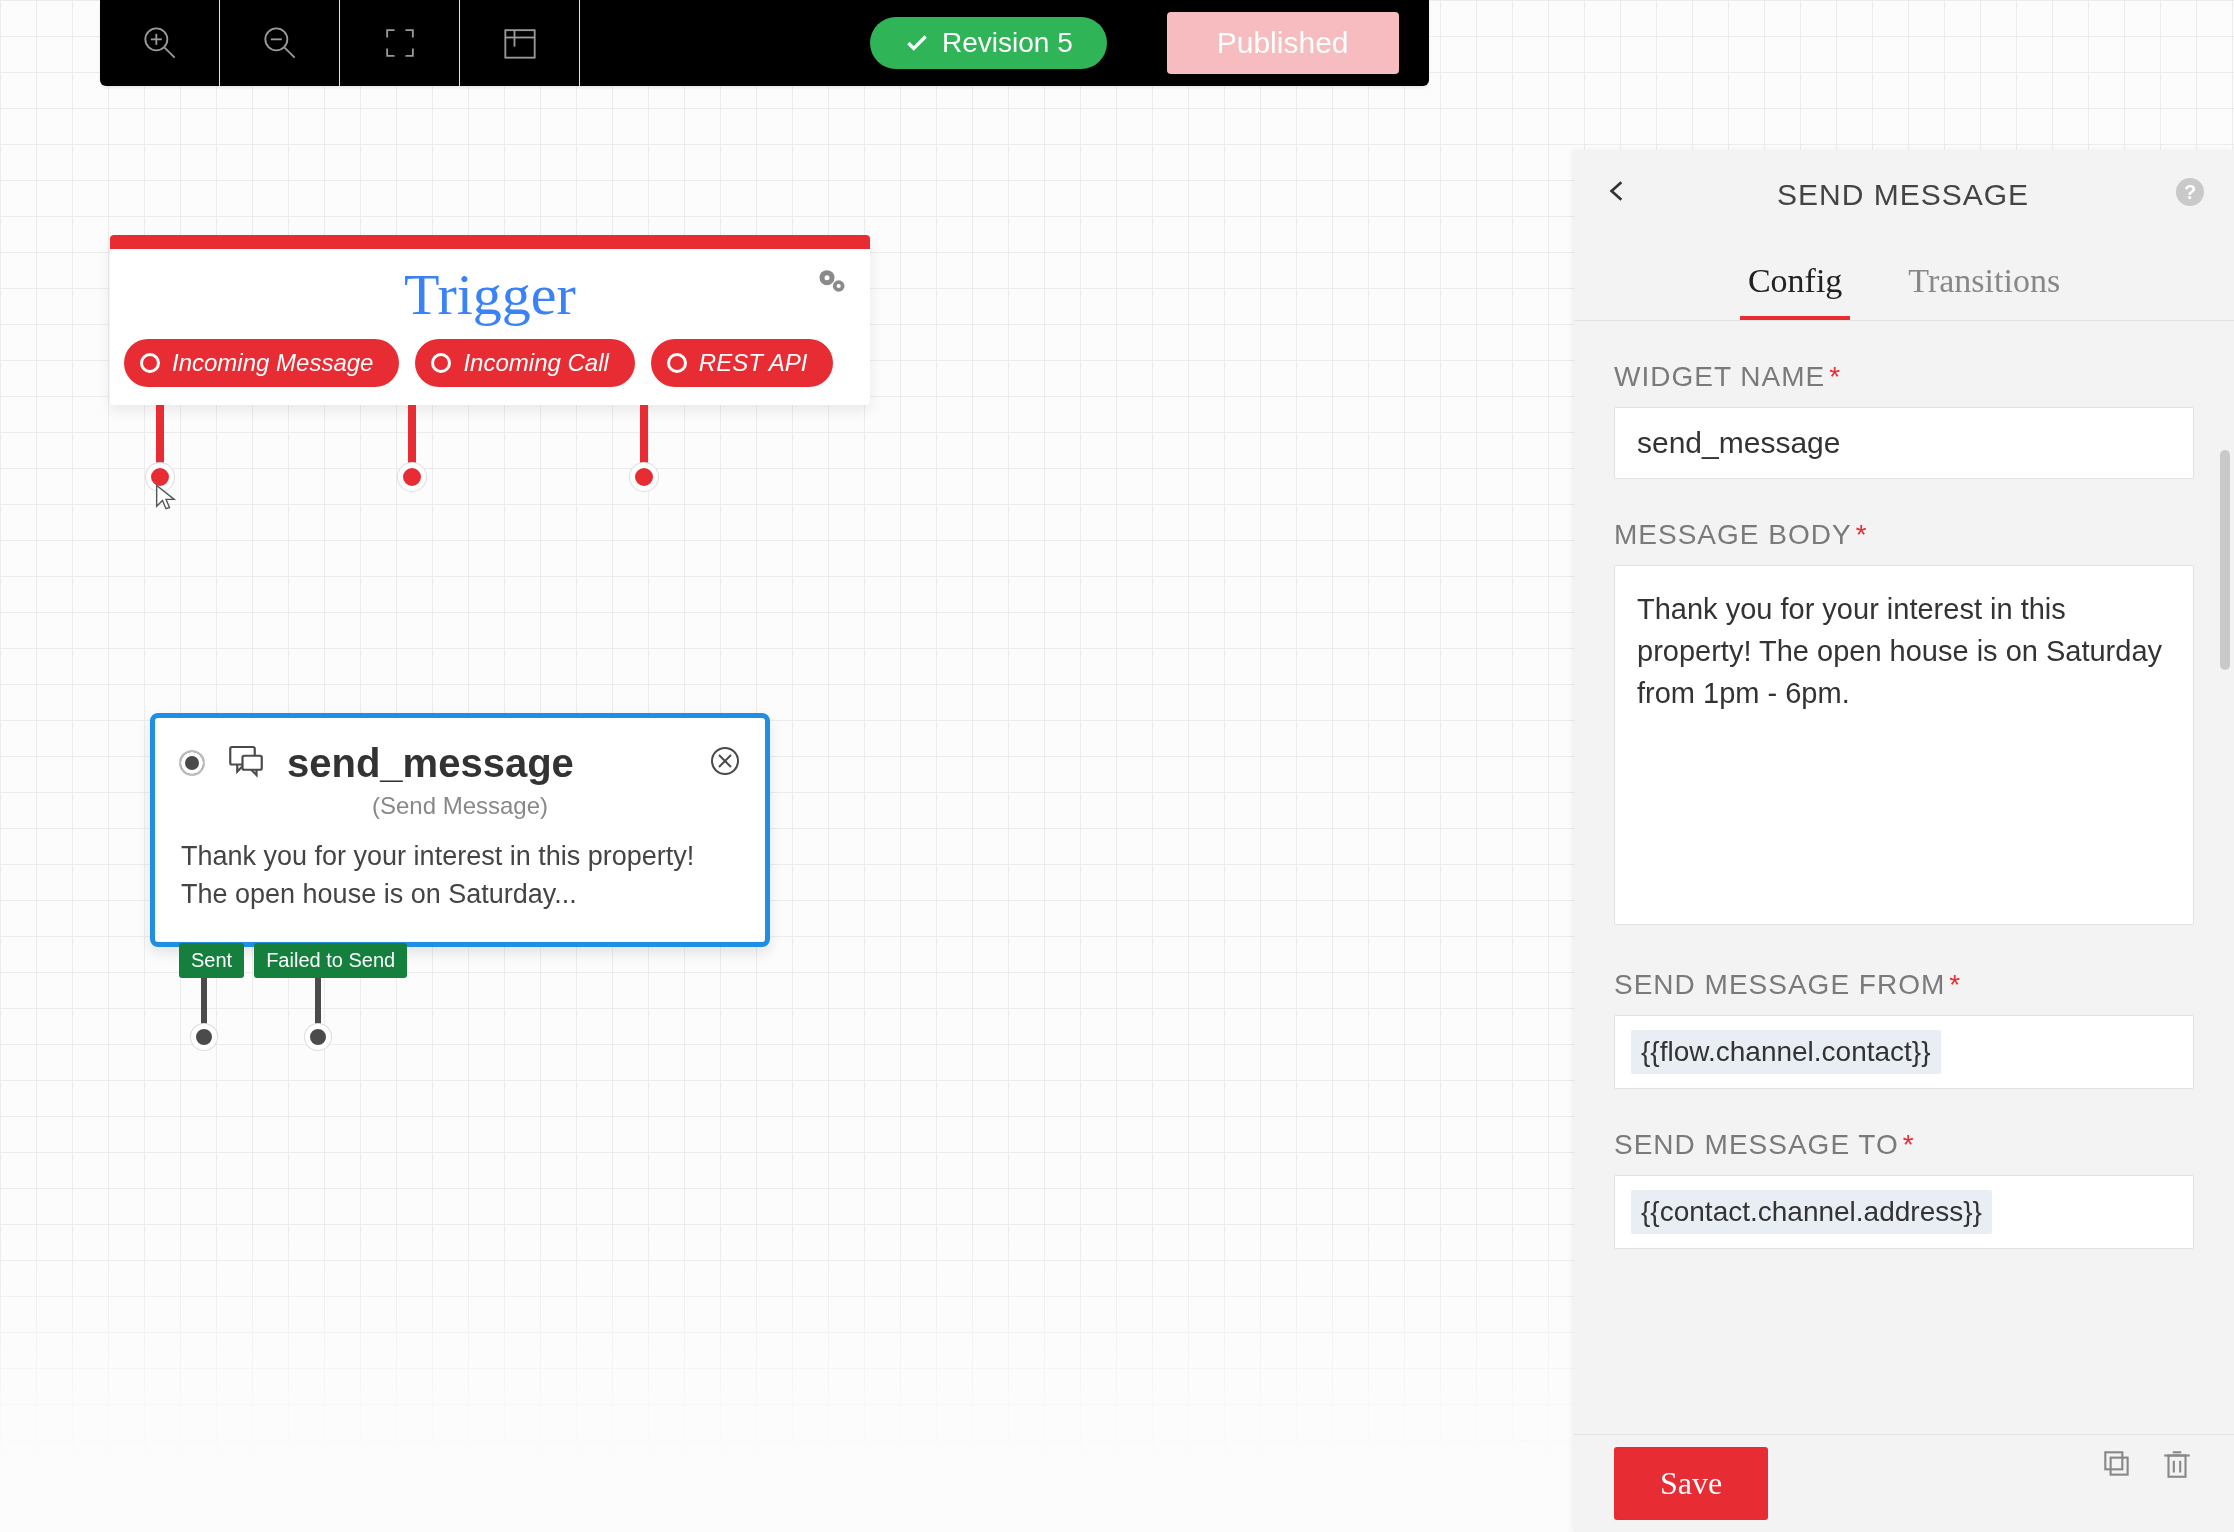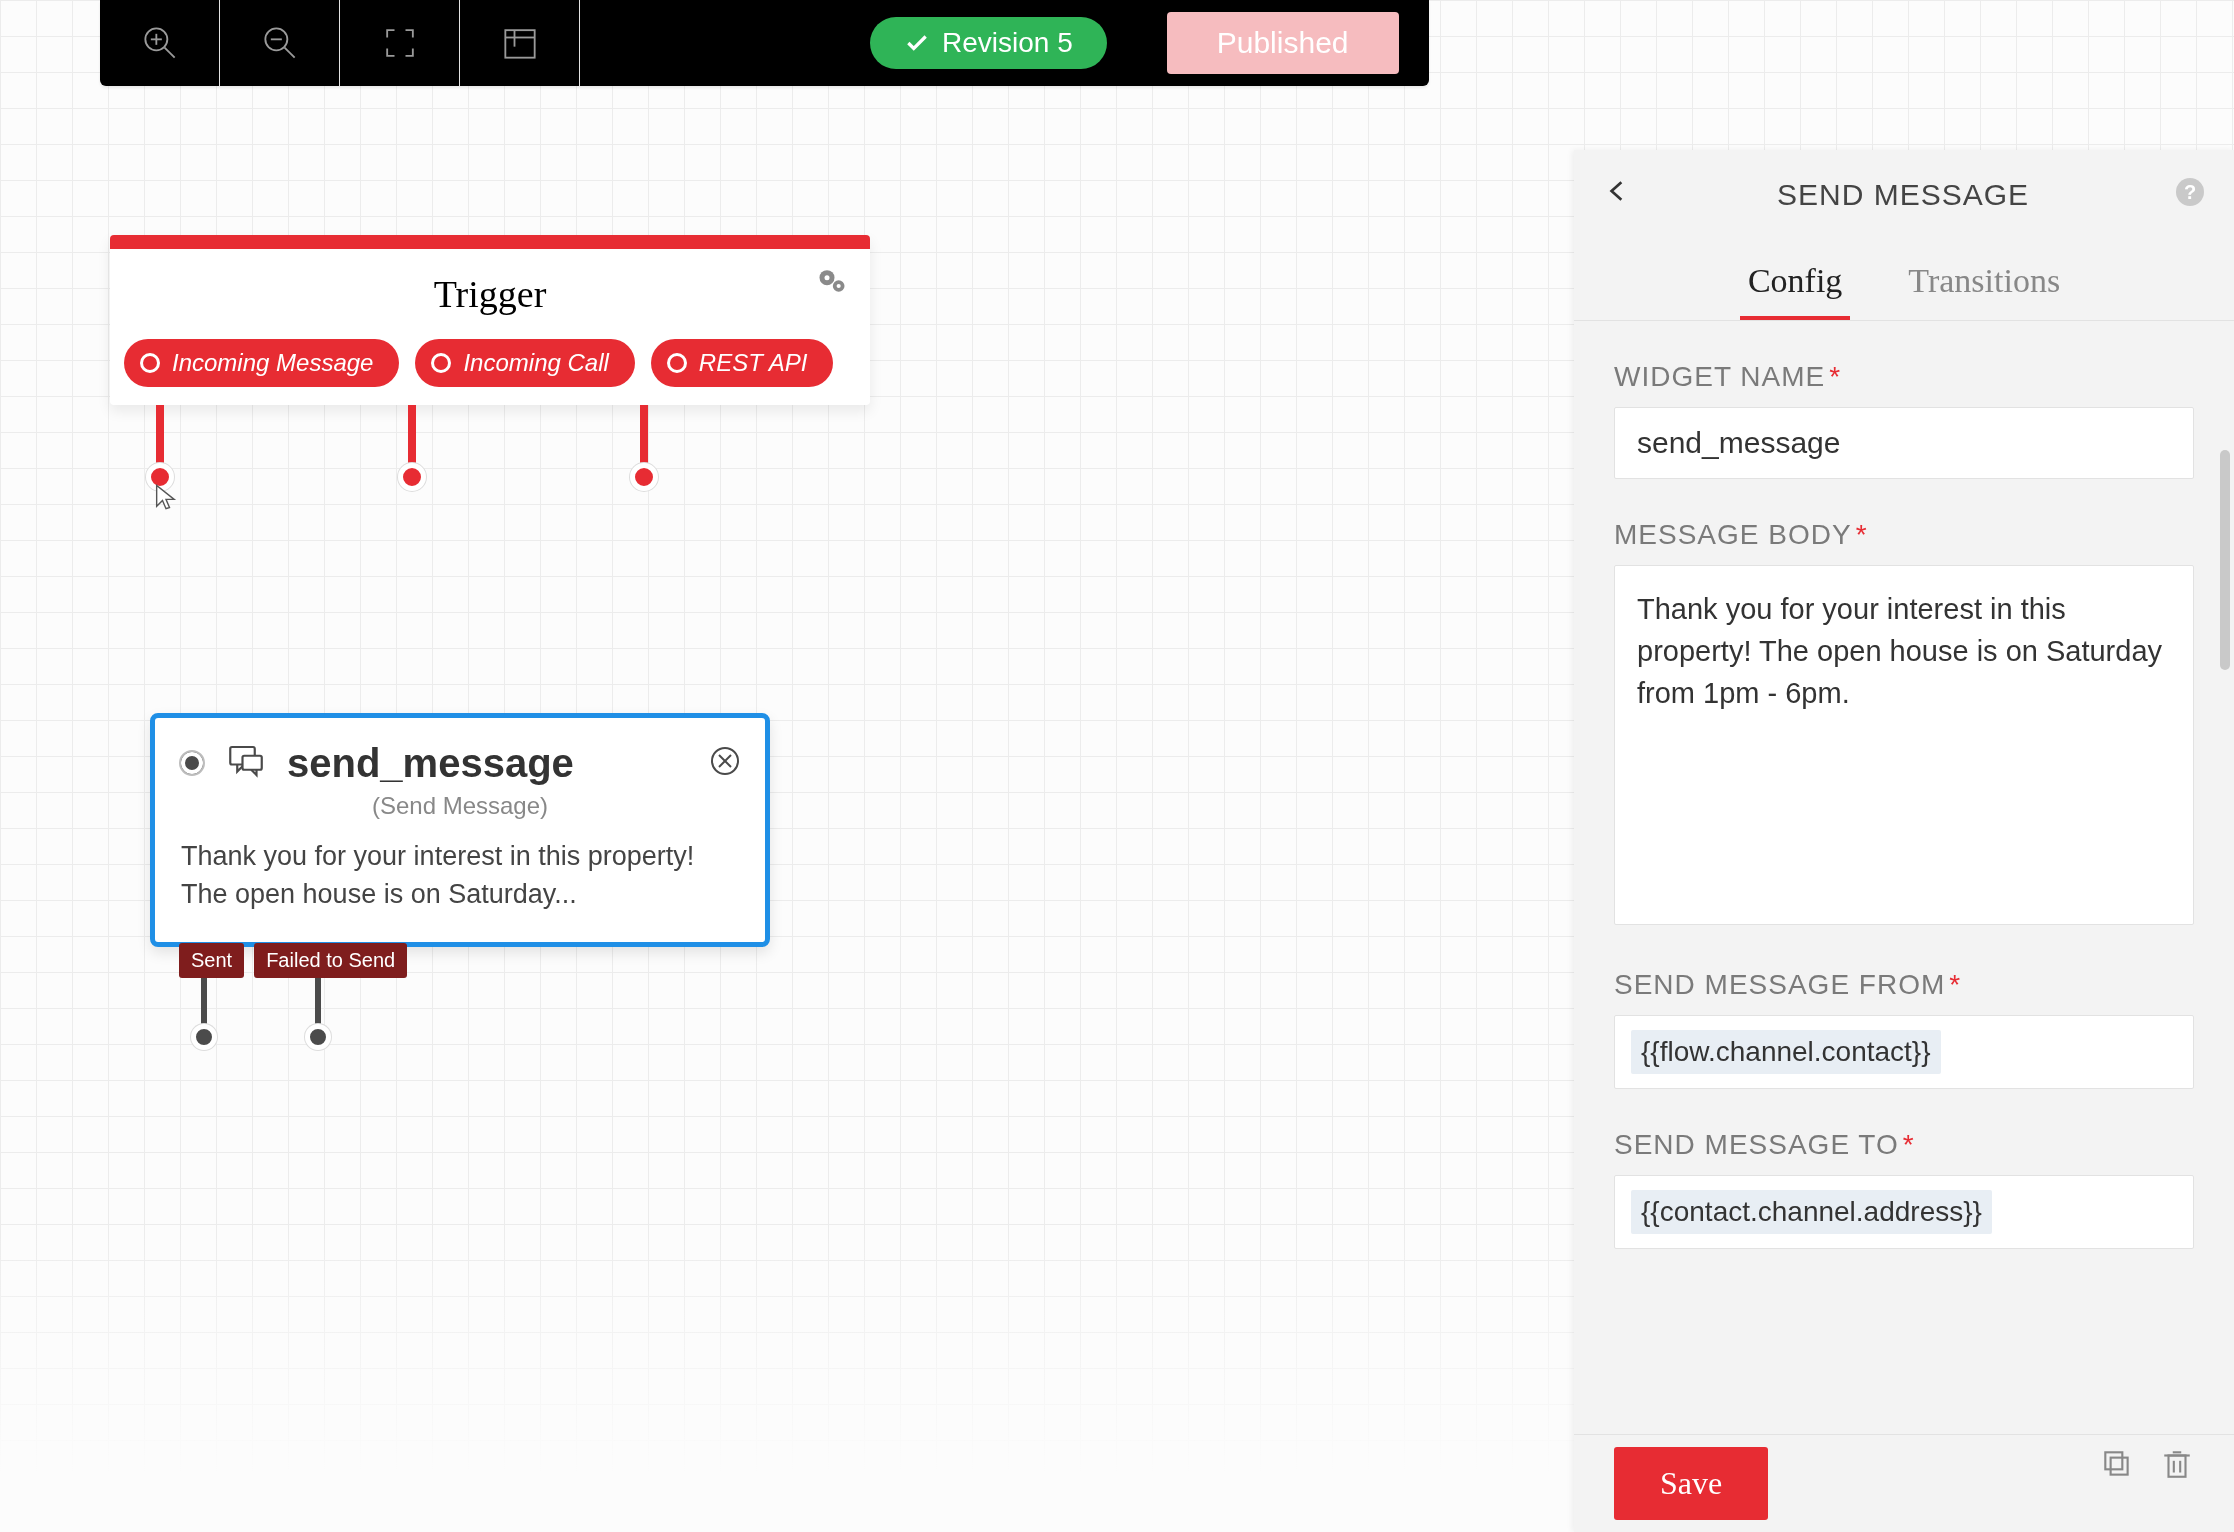--- a/index.html
+++ b/index.html
@@ -99,22 +99,22 @@
   }
   .trigger-node .title-row{
     display:flex;
     align-items:center;
     justify-content:center;
     position:relative;
     height:90px;
   }
   .trigger-node .title{
     font-family: Georgia, 'Times New Roman', serif;
-    font-size:38px;
-    color:#000000;
+    font-size:58px;
+    color:#3b82f6;
   }
   .trigger-node .gear{
     position:absolute;
     right:18px; top:12px;
     width:40px; height:40px;
   }
   .trigger-pills{
     display:flex;
     gap:16px;
     padding: 0 14px 18px 14px;
@@ -199,21 +199,21 @@
     line-height:1.4;
   }
   .send-tags{
     position:absolute;
     left:24px;
     bottom:-36px;
     display:flex;
     gap:10px;
   }
   .tag{
-    background:#7f1d1d;
+    background:#15803d;
     color:#fff;
     font-size:20px;
     padding:6px 12px;
     border-radius:3px;
   }
   .tag-stub{
     position:absolute;
     width:6px;
     background:#4b4b4b;
   }

